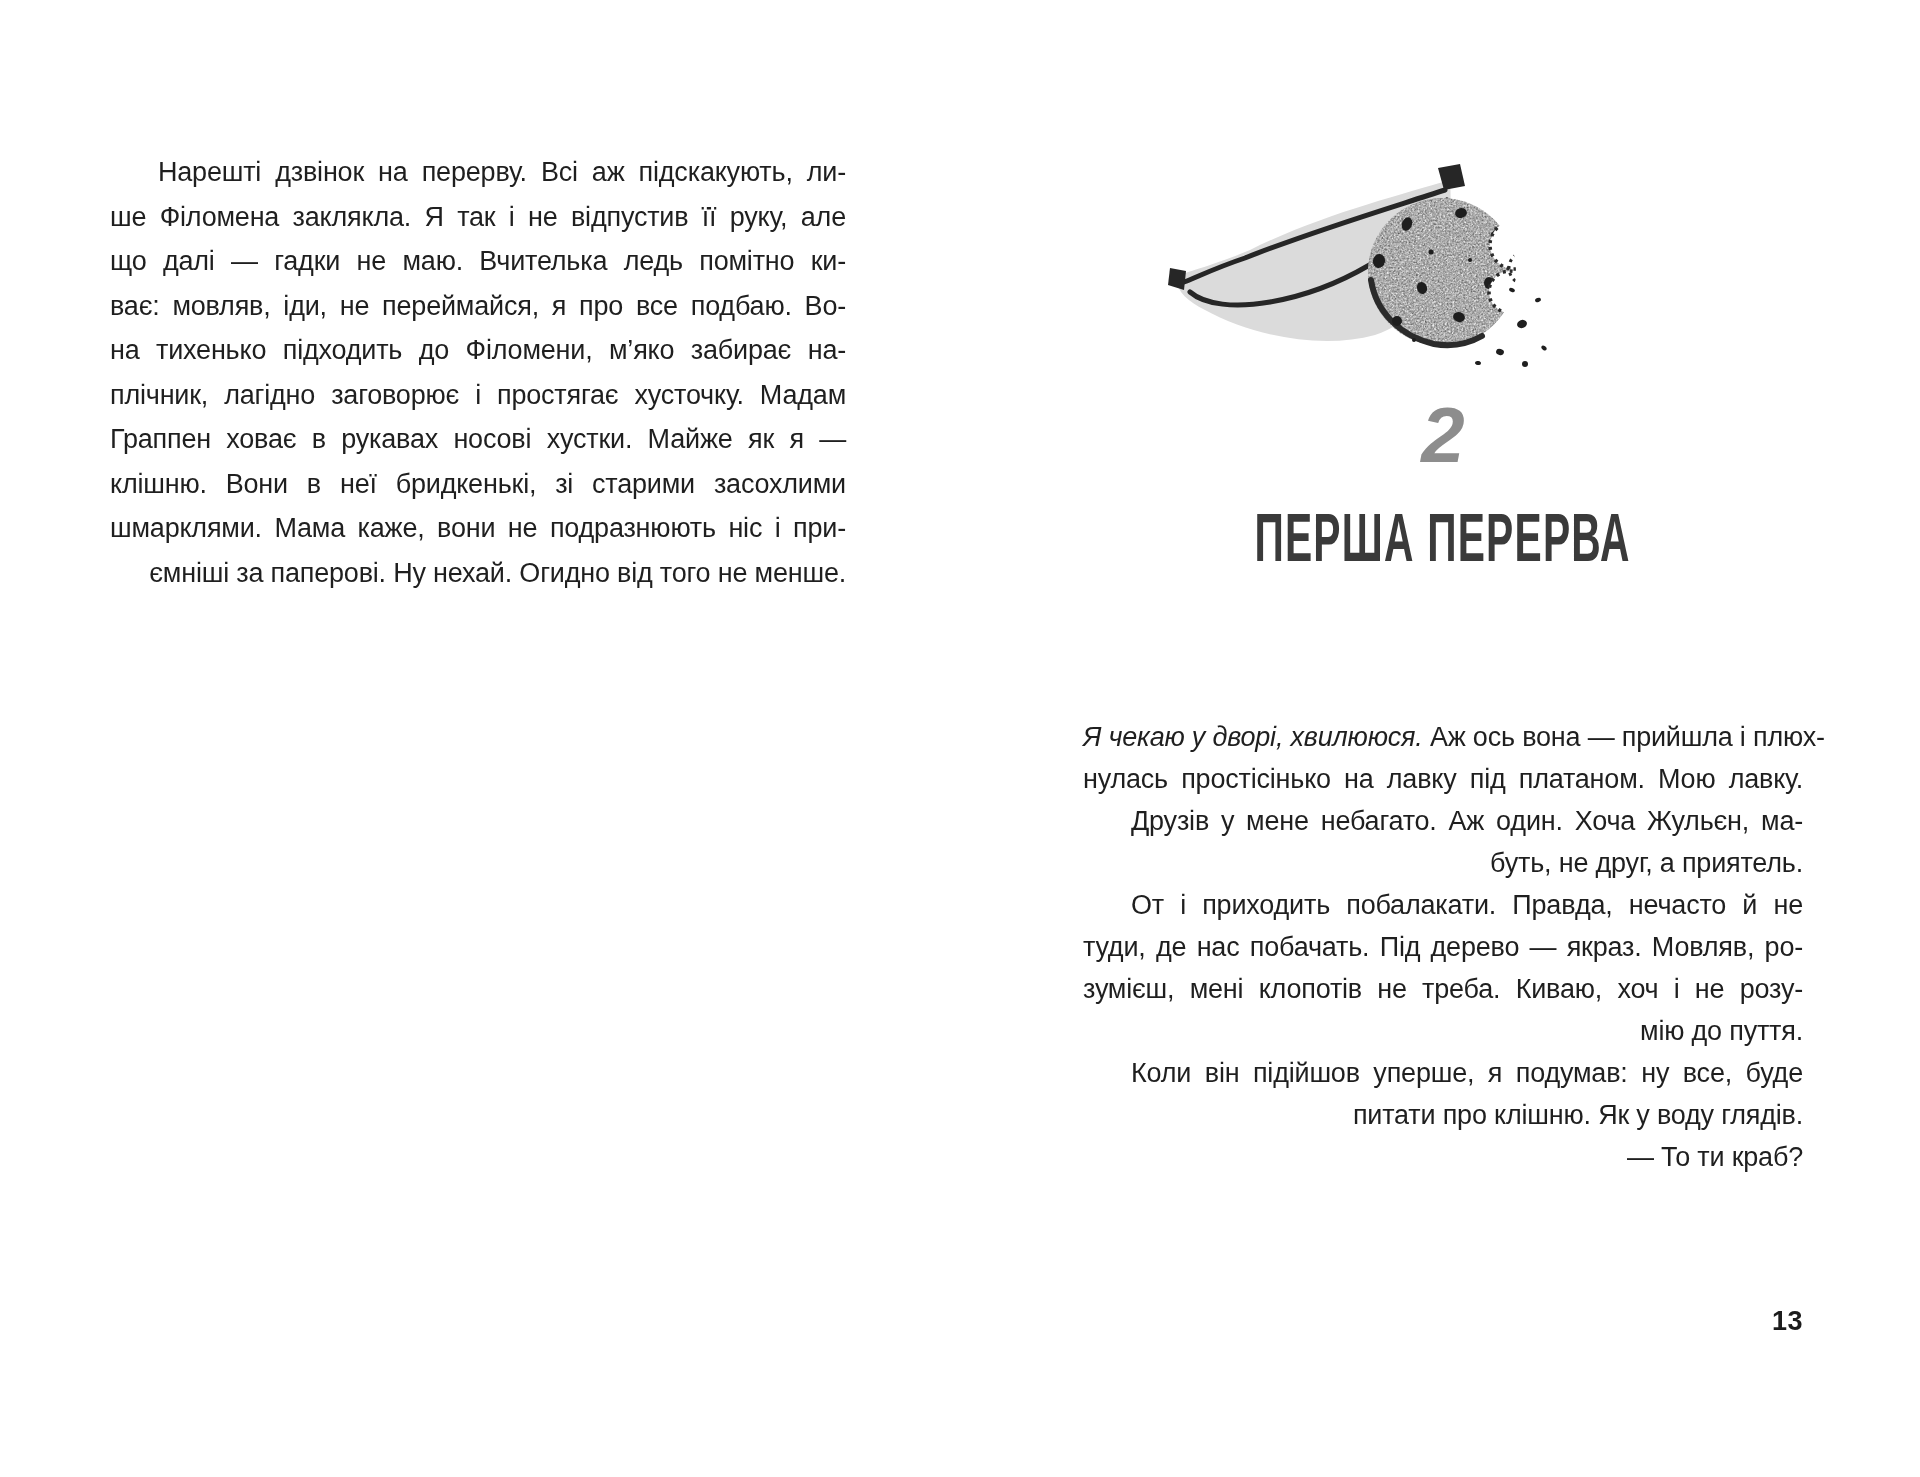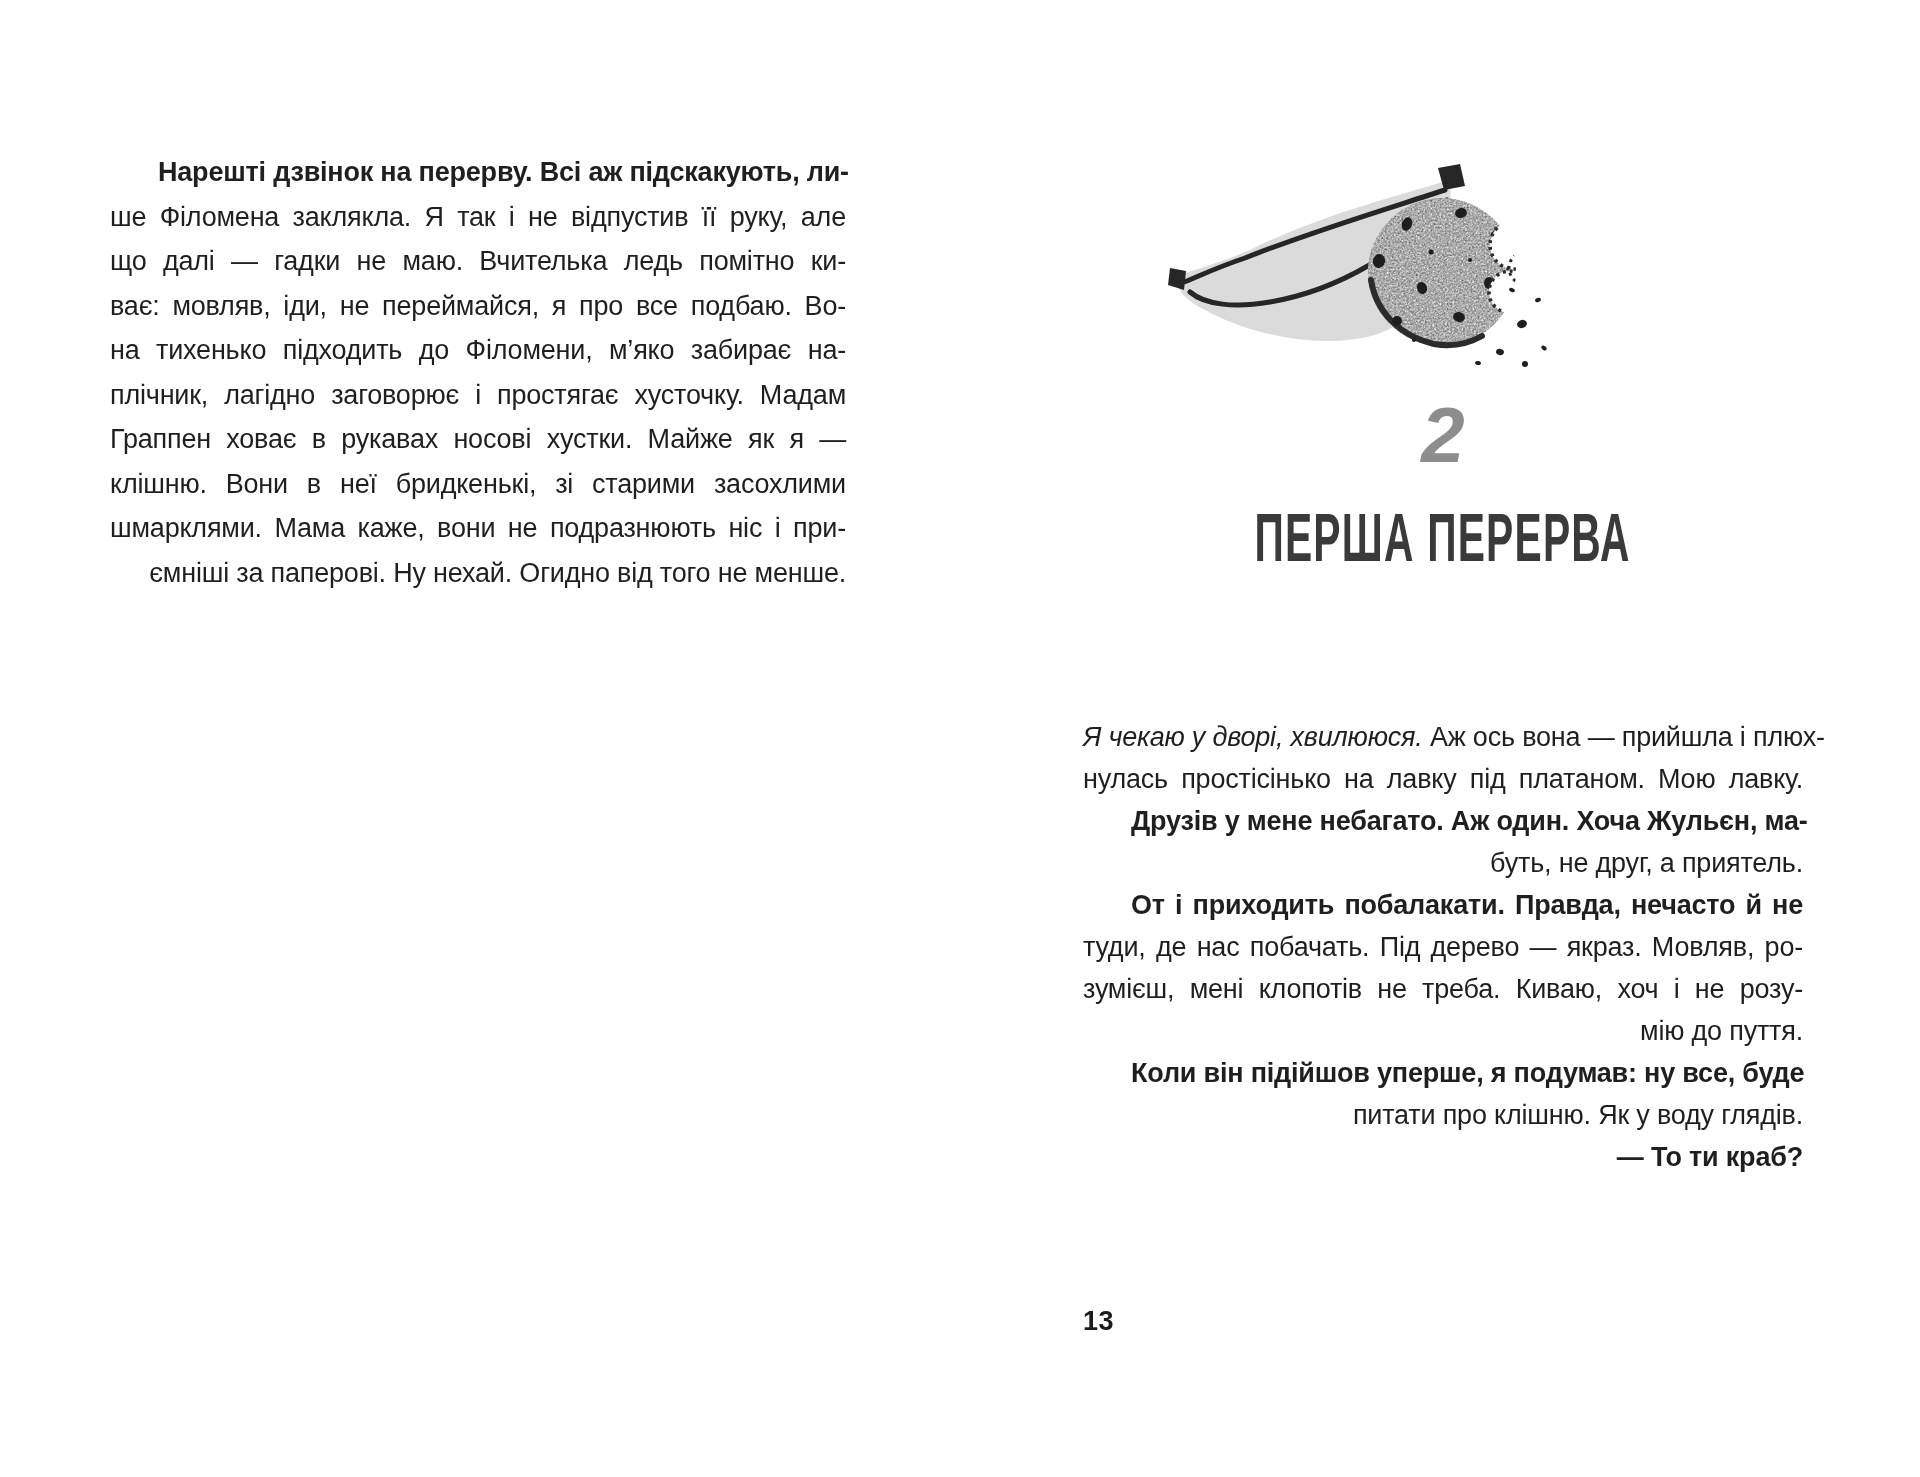--- a/index.html
+++ b/index.html
@@ -18,21 +18,21 @@
     position: absolute;
     color: #1f1f1f;
     font-size: 27px;
     letter-spacing: -0.2px;
   }
   .left-text  { left: 110px;  top: 150px; width: 736px; line-height: 44.5px; }
   .right-text { left: 1083px; top: 716px; width: 720px; line-height: 42px; }
 
   .line { white-space: nowrap; text-align: right; }
   .line.just { text-align: justify; text-align-last: justify; }
-  .line.indent { padding-left: 48px; font-weight: bold; }
+  .line.indent { padding-left: 48px; }
   .ital { font-style: italic; }
 
   
   .chapter-head {
     position: absolute;
     left: 1083px;
     width: 720px;
     text-align: center;
   }
   .chapter-number {
@@ -64,21 +64,21 @@
     width: 400px;
     height: 240px;
   }
 
   
   .pagenum {
     position: absolute;
     left: 1083px;
     top: 1306px;
     width: 720px;
-    text-align: left;
+    text-align: right;
     font-size: 27px;
     font-weight: 700;
     color: #1c1c1c;
     letter-spacing: 0.5px;
   }
 </style>
 </head>
 <body style="background: rgb(255, 255, 255);">
 
 <div class="spread">

